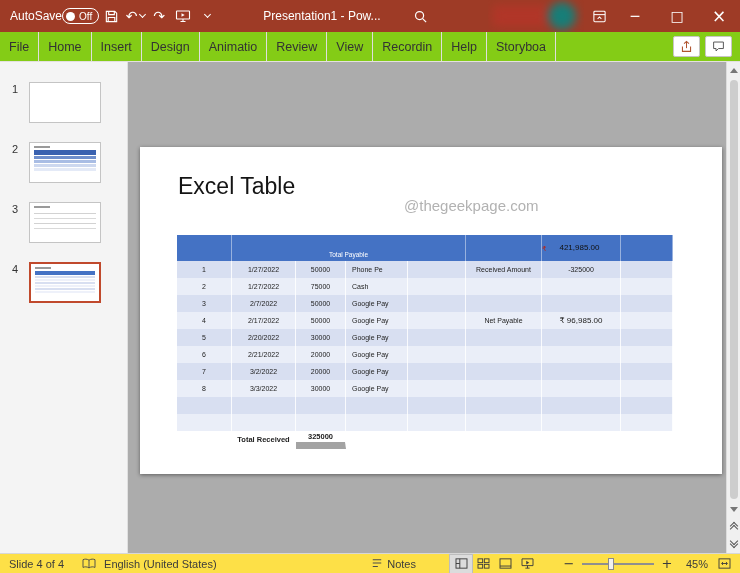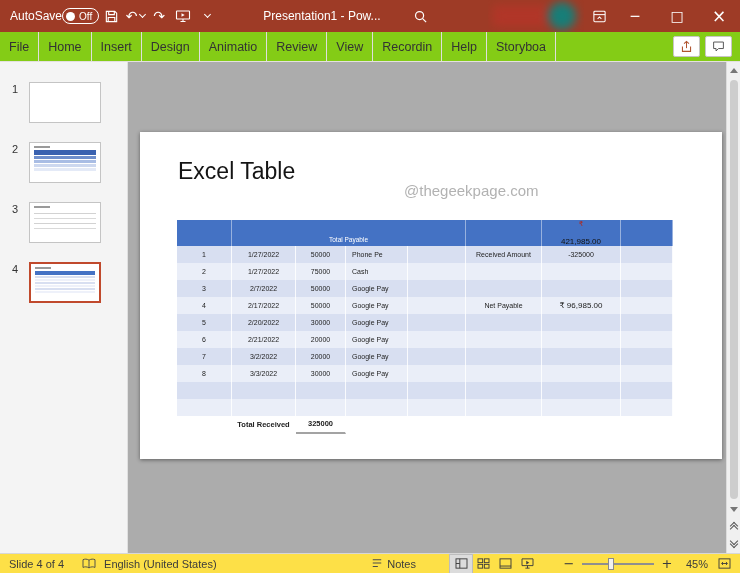--- a/index.html
+++ b/index.html
@@ -45,44 +45,44 @@
 .thumbs{width:128px;flex:0 0 128px;background:#f4f4f4;border-right:1px solid #e0e0e0;
   padding-top:20px;overflow:hidden}
 .thumb-item{display:flex;gap:7px;padding-left:12px;margin-bottom:19px;cursor:pointer}
 .thumb-num{font-size:11px;color:#333;width:10px;padding-top:1px}
 .thumb-box{width:72px;height:41px;background:#fff;border:1px solid #c4c4c4;position:relative;overflow:hidden}
 .thumb-box.selected{border:2px solid var(--accent,#c0492c)}
 .mini-title{width:16px;height:2px;background:#9a9a9a;margin:3px 0 2px 4px}
 .mini-stack{margin:0 4px}
 .mini-stack div{margin-top:1px}
 .canvas{flex:1;background:var(--canvas,#acacac);position:relative;min-width:0}
-.slide{position:absolute;left:12px;top:70px;width:582px;height:327px;background:#fff;
+.slide{position:absolute;left:12px;top:85px;width:582px;height:327px;background:#fff;
   box-shadow:0 1px 4px rgba(0,0,0,.45)}
 .slide-title{position:absolute;left:38px;top:26px;font-size:23px;color:#141414}
 .watermark{position:absolute;left:264px;top:50px;font-size:15px;color:#b2b2b2}
 
 
 .xtable{position:absolute;left:37px;top:88px;width:496px}
 .trow{display:grid;grid-template-columns:55px 64px 50px 62px 58px 76px 79px 52px}
 .thead{height:26px;background:var(--table-blue,#4472c4)}
 .r{height:17px}
 .r:nth-child(even){background:var(--row-dark,#d8dff1)}
 .r:nth-child(odd){background:var(--row-light,#eaeef8)}
 .total{height:18px;background:#fff}
 .tc{display:flex;align-items:center;justify-content:center;font-size:7px;color:#222;
   border-right:1px solid rgba(255,255,255,.85);overflow:hidden;line-height:1}
 .thead .tc{border-right:1px solid rgba(255,255,255,.45)}
 .chead-label{grid-column:span 4;color:#fff;font-size:6.5px;align-items:flex-end;padding-bottom:3px}
-.chead-val{flex-direction:column;justify-content:space-between;gap:1px}
+.chead-val{flex-direction:row;justify-content:flex-start;gap:13px}
 .chead-val .rupee{color:var(--accent-red,#b02a20);font-size:7px}
 .chead-val .amt{color:#111;font-size:8px}
 .method{justify-content:flex-start;padding-left:6px}
 .vbold{font-weight:normal;font-size:8px}
 .tlabel{font-weight:bold;font-size:7.5px}
-.tvalue{font-weight:bold;font-size:7.5px;border-bottom:2px solid #a3a3a3}
+.tvalue{font-weight:bold;font-size:7.5px;border-bottom:7px solid #a3a3a3}
 
 
 .scrollbar{width:14px;flex:0 0 14px;background:#f0f0f0;border-left:1px solid #dcdcdc;
   display:flex;flex-direction:column;align-items:center}
 .sb-btn{height:16px;width:14px;display:flex;align-items:center;justify-content:center;cursor:pointer}
 .tri-up{width:0;height:0;border-left:4px solid transparent;border-right:4px solid transparent;
   border-bottom:5px solid #777}
 .tri-down{width:0;height:0;border-left:4px solid transparent;border-right:4px solid transparent;
   border-top:5px solid #777}
 .sb-track{flex:1;width:14px;position:relative}

